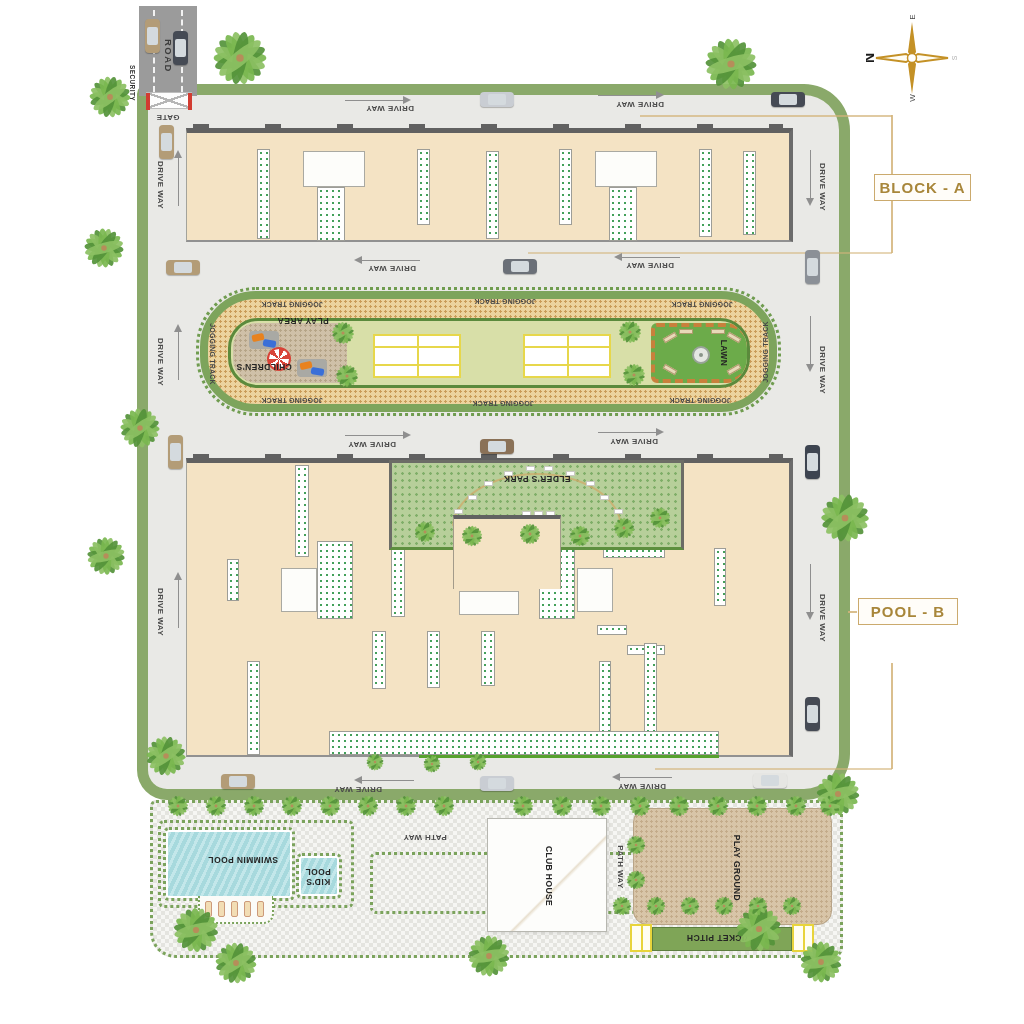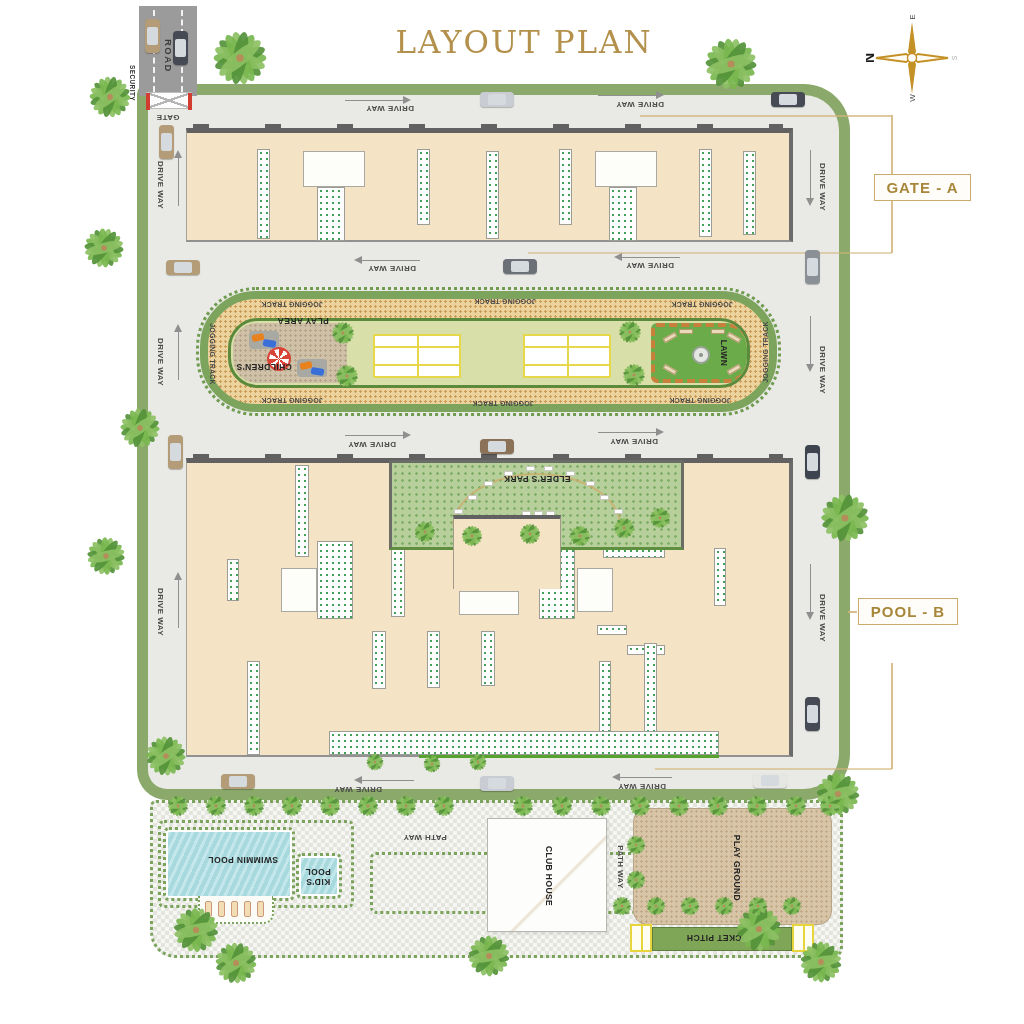--- a/index.html
+++ b/index.html
@@ -112,21 +112,20 @@
   .tree{position:absolute;pointer-events:none}
   .arrow{position:absolute}
   .arrow i{position:absolute;background:#8f8f8f}
   .arrow b{position:absolute;width:0;height:0;border:4px solid transparent}
 </style>
 </head>
 <body>
 
 <div id="plan">
 
-  <div class="title">LAYOUT PLAN</div>
 
   <svg class="abs" style="left:866px;top:12px" width="92" height="92" viewBox="0 0 92 92">
     <g transform="rotate(-90 46 46)">
       <g stroke="#c49126" stroke-width="2" fill="#fffdf5">
         <path d="M46 10 L50 40 L46 47 L42 40 Z"></path>
         <path d="M46 82 L50 52 L46 45 L42 52 Z"></path>
       </g>
       <g fill="#c49126">
         <path d="M10 46 L40 42 L47 46 L40 50 Z"></path>
         <path d="M82 46 L52 42 L45 46 L52 50 Z"></path>
@@ -246,21 +245,21 @@
   <div class="hedge" style="position:absolute;left:370px;top:852px;width:268px;height:62px;border-radius:6px"></div>
   <div class="clubhouse"></div>
   <div class="playground"></div>
   <div class="wicket" style="left:630px;top:924px"></div>
   <div class="pitch"></div>
   <div class="wicket" style="left:792px;top:924px"></div>
 
   <div class="gold-line" style="left:640px;top:115px;width:252px;height:1.5px;opacity:.7"></div>
   <div class="gold-line" style="left:891px;top:115px;width:1.5px;height:60px"></div>
   <div class="block-box" style="left:874px;top:174px;width:97px;height:27px">
-    <span>GATE - A</span>
+    <span>BLOCK - A</span>
   </div>
   <div class="gold-line" style="left:891px;top:201px;width:1.5px;height:52px"></div>
   <div class="gold-line" style="left:528px;top:252px;width:364px;height:1.5px;opacity:.55"></div>
 
   <div class="gold-line" style="left:848px;top:611px;width:9px;height:1.5px"></div>
   <div class="block-box" style="left:858px;top:598px;width:100px;height:27px">
     <span>POOL - B</span>
   </div>
   <div class="gold-line" style="left:891px;top:663px;width:1.5px;height:106px"></div>
   <div class="gold-line" style="left:655px;top:768px;width:237px;height:1.5px;opacity:.6"></div>

